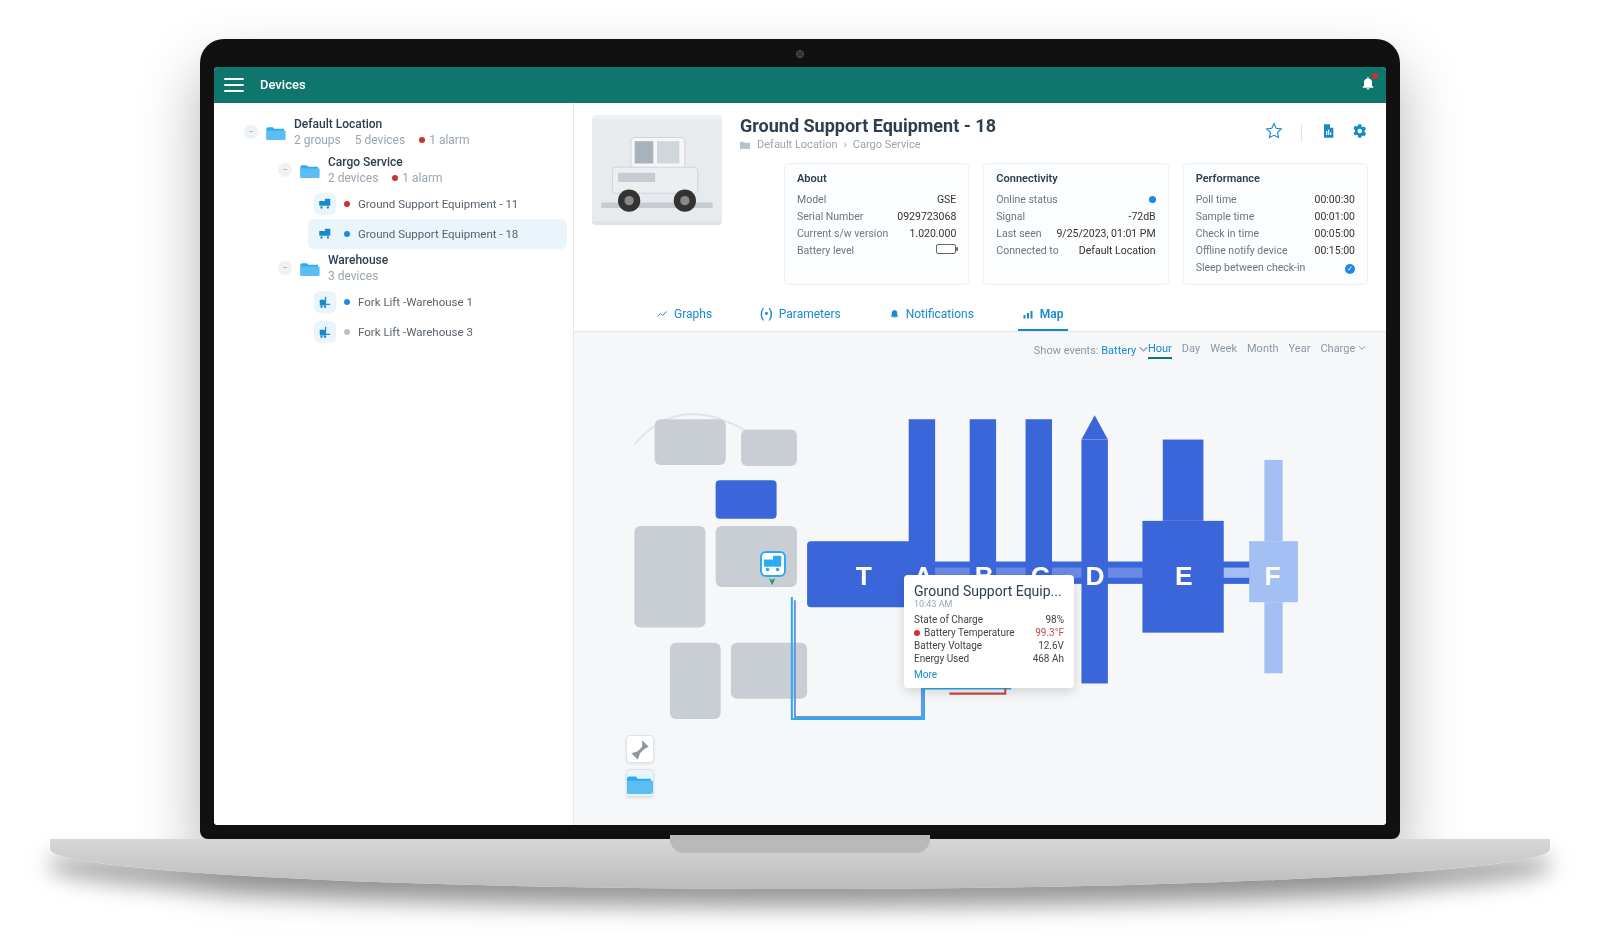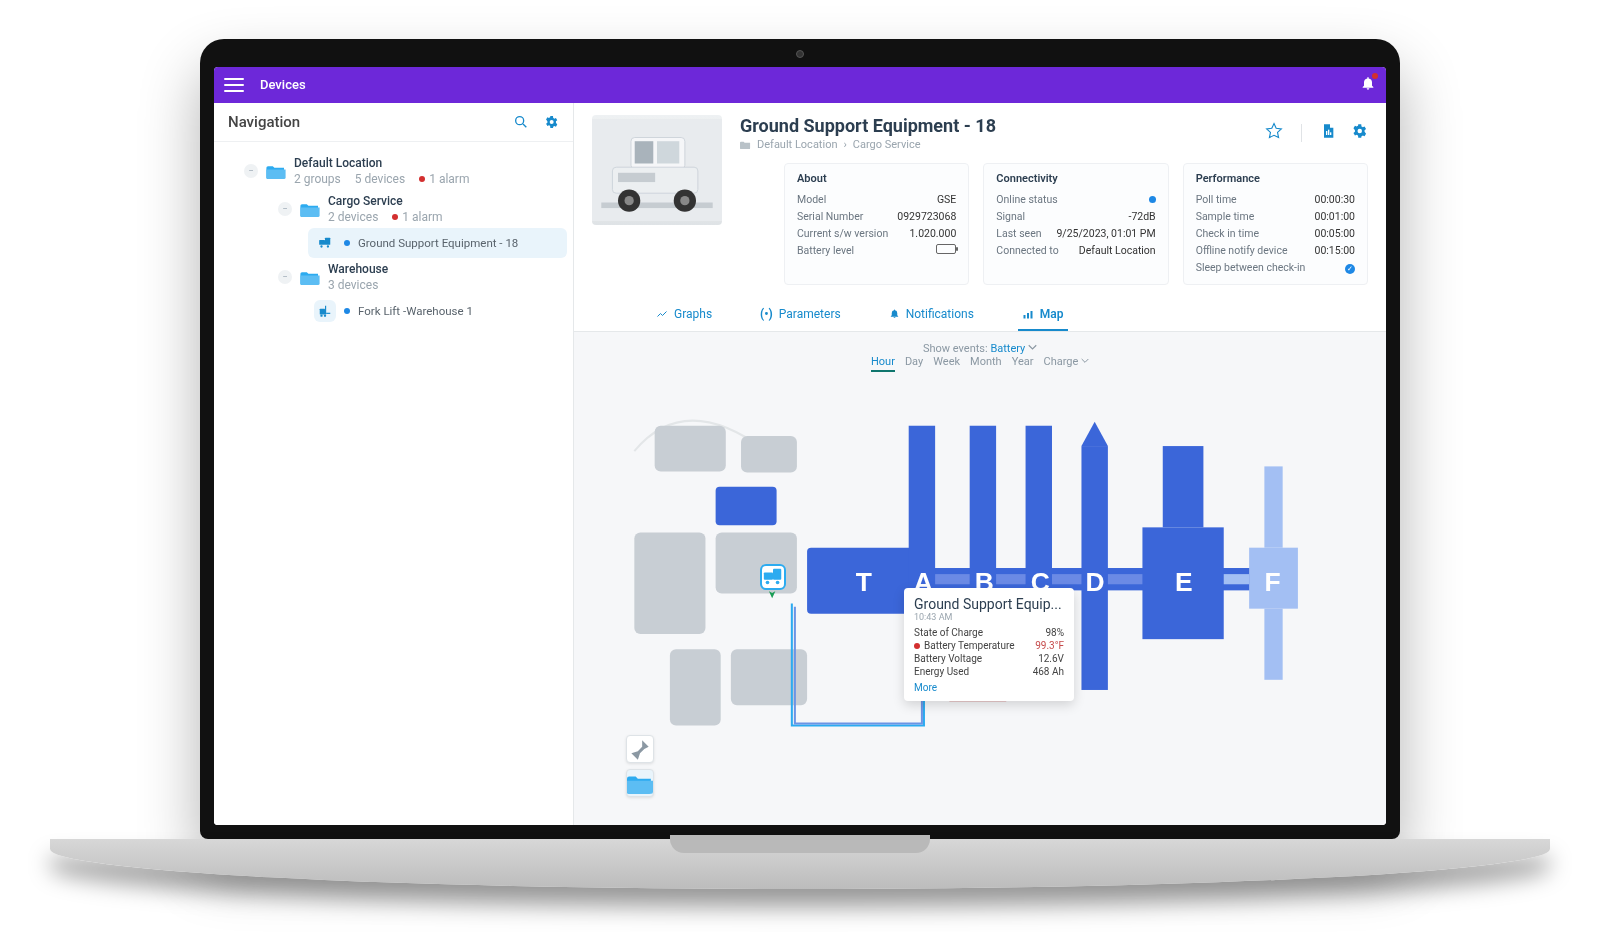--- a/index.html
+++ b/index.html
@@ -33,21 +33,21 @@
     border-radius: 0 0 50% 50% / 0 0 40px 40px;
     box-shadow: 0 18px 22px rgba(0,0,0,.35);
   }
   .keyboard-notch {
     position: absolute; bottom: 66px; left: 50%; transform: translateX(-50%);
     width: 260px; height: 18px; background: #b9b9b9; border-radius: 0 0 14px 14px;
   }
 
   
   .app-header {
-    height: 36px; background: #6d28d9; display: flex; align-items: center; padding: 0 10px; color: #fff;
+    height: 36px; background: #0f766e; display: flex; align-items: center; padding: 0 10px; color: #fff;
     justify-content: space-between;
   }
   .app-header .left { display: flex; align-items: center; gap: 16px; }
   .hamburger { width: 20px; height: 14px; display: flex; flex-direction: column; justify-content: space-between; cursor: pointer; }
   .hamburger span { height: 2px; background: #fff; border-radius: 1px; }
   .app-title { font-size: 13px; font-weight: 500; }
   .bell { position: relative; }
   .bell svg { fill: #fff; }
   .bell::after { content: ""; position: absolute; top: -2px; right: -2px; width: 6px; height: 6px; background: #d32f2f; border-radius: 50%; }
 
@@ -104,21 +104,21 @@
   .check-circle { width:10px; height:10px; border-radius:50%; background:#1e88e5; display:inline-flex; align-items:center; justify-content:center; color:#fff; font-size:7px; }
   .battery-icon { display:inline-block; width:20px; height:10px; border:1px solid #666; border-radius:2px; position:relative; }
   .battery-icon::after { content:""; position:absolute; right:-3px; top:2px; width:2px; height:4px; background:#666; border-radius:1px; }
   .battery-fill { height:100%; width:92%; background:#666; }
 
   .tabs { display: flex; gap: 40px; margin-top: 14px; padding: 0 60px; }
   .tab { font-size: 12px; color: #178acc; padding: 8px 4px; display:flex; align-items:center; gap:6px; cursor:pointer; border-bottom: 2px solid transparent; }
   .tab.active { border-bottom-color: #178acc; font-weight:600; }
 
   
-  .map-toolbar { display:flex; justify-content: space-between; align-items: center; padding: 10px 20px; font-size:11px; color:#8b98a3;flex-direction:column; }
+  .map-toolbar { display:flex; justify-content: flex-end; align-items: center; padding: 10px 20px; font-size:11px; color:#8b98a3; }
   .range-picker { display:flex; gap:10px; font-size:11px; color:#8b98a3; }
   .range-picker span { cursor:pointer; }
   .range-picker .active { color:#178acc; border-bottom:2px solid #0f766e; padding-bottom:2px; }
 
   .map-canvas { position:relative; flex:1; margin: 6px 20px 16px 40px; background:#f6f7f9; }
   .map-canvas svg { width:100%; height:100%; }
   .gate-label { fill:#fff; font-size:26px; font-weight:700; font-family: Arial; }
 
   .tooltip {
     position:absolute; top:200px; left:290px; width:170px; background:#fff; border-radius:4px; box-shadow:0 4px 12px rgba(0,0,0,.15);
@@ -156,36 +156,20 @@
         <div class="bell">
           <svg width="16" height="16" viewBox="0 0 24 24">
               <path d="M12 22a2 2 0 0 0 2-2h-4a2 2 0 0 0 2 2zm6-6V11a6 6 0 0 0-5-5.91V4a1 1 0 1 0-2 0v1.09A6 6 0 0 0 6 11v5l-2 2v1h16v-1z"></path>
             </svg>
         </div>
       </div>
 
       <div class="main">
 
         <div class="sidebar">
-          <div class="sidebar-header">
-            <h2>Navigation</h2>
-            <div class="icons">
-              <span class="icon-btn">
-                <svg viewBox="0 0 24 24" width="16" height="16" fill="none" stroke="#178acc" stroke-width="2">
-                    <circle cx="10" cy="10" r="6"></circle>
-                    <line x1="20" y1="20" x2="15" y2="15"></line>
-                  </svg>
-              </span>
-              <span class="icon-btn">
-                <svg viewBox="0 0 24 24" width="16" height="16" fill="#178acc">
-                    <path d="M19.4 13a7.4 7.4 0 0 0 0-2l2-1.6-2-3.4-2.4 1a7.5 7.5 0 0 0-1.7-1L15 3h-4l-.3 2a7.5 7.5 0 0 0-1.7 1l-2.4-1-2 3.4L6.6 11a7.4 7.4 0 0 0 0 2l-2 1.6 2 3.4 2.4-1a7.5 7.5 0 0 0 1.7 1L11 21h4l.3-2a7.5 7.5 0 0 0 1.7-1l2.4 1 2-3.4zM13 15a3 3 0 1 1 0-6 3 3 0 0 1 0 6z"></path>
-                  </svg>
-              </span>
-            </div>
-          </div>
 
           <div class="tree">
 
             <div class="tree-row indent-1">
               <span class="chevron">–</span>
               <span class="folder-icon">
                 <svg viewBox="0 0 24 20" width="20" height="16">
                     <path fill="#2cabf0" d="M2 4h6l2 2h12v12a2 2 0 0 1-2 2H2a2 2 0 0 1-2-2V6a2 2 0 0 1 2-2z"></path>
                     <path fill="#5cbdf3" d="M0 8h24v10a2 2 0 0 1-2 2H2a2 2 0 0 1-2-2z"></path>
                   </svg>
@@ -210,20 +194,32 @@
               </span>
               <div>
                 <div class="node-title">Cargo Service</div>
                 <div class="node-meta">
                   <span>2 devices</span>
                   <span><span class="alarm-dot"></span><span>1 alarm</span></span>
                 </div>
               </div>
             </div>
 
+            <div class="tree-row indent-3">
+              <span class="equip-icon gse">
+                <svg width="14" height="12" viewBox="0 0 24 18">
+                    <rect x="2" y="4" width="10" height="8" rx="1"></rect>
+                    <rect x="12" y="0" width="9" height="12" rx="1"></rect>
+                    <circle cx="6" cy="15" r="2"></circle>
+                    <circle cx="17" cy="15" r="2"></circle>
+                  </svg>
+              </span>
+              <span class="status-dot" style="background:#d32f2f;"></span>
+              <span class="leaf-label">Ground Support Equipment - 11</span>
+            </div>
 
             <div class="tree-row indent-3 selected">
               <span class="equip-icon gse">
                 <svg width="14" height="12" viewBox="0 0 24 18">
                     <rect x="2" y="4" width="10" height="8" rx="1"></rect>
                     <rect x="12" y="0" width="9" height="12" rx="1"></rect>
                     <circle cx="6" cy="15" r="2"></circle>
                     <circle cx="17" cy="15" r="2"></circle>
                   </svg>
               </span>
@@ -252,20 +248,33 @@
                 <svg width="14" height="14" viewBox="0 0 24 24">
                     <rect x="3" y="8" width="9" height="10" rx="1"></rect>
                     <rect x="12" y="3" width="2" height="15"></rect>
                     <rect x="14" y="15" width="7" height="2"></rect>
                     <circle cx="6" cy="20" r="2"></circle>
                     <circle cx="12" cy="20" r="2"></circle>
                   </svg>
               </span>
               <span class="status-dot" style="background:#1e88e5;"></span>
               <span class="leaf-label">Fork Lift -Warehouse 1</span>
+            </div>
+            <div class="tree-row indent-3">
+              <span class="equip-icon fl">
+                <svg width="14" height="14" viewBox="0 0 24 24" fill="#b9c2c8">
+                    <rect x="3" y="8" width="9" height="10" rx="1"></rect>
+                    <rect x="12" y="3" width="2" height="15"></rect>
+                    <rect x="14" y="15" width="7" height="2"></rect>
+                    <circle cx="6" cy="20" r="2"></circle>
+                    <circle cx="12" cy="20" r="2"></circle>
+                  </svg>
+              </span>
+              <span class="status-dot" style="background:#b9c2c8;"></span>
+              <span class="leaf-label">Fork Lift -Warehouse 3</span>
             </div>
           </div>
         </div>
 
         <div class="content">
           <div class="detail-header">
             <div class="detail-top">
               <div class="device-image">
                 <svg viewBox="0 0 140 110">
                   <rect width="140" height="110" fill="#e8ebee"></rect>

